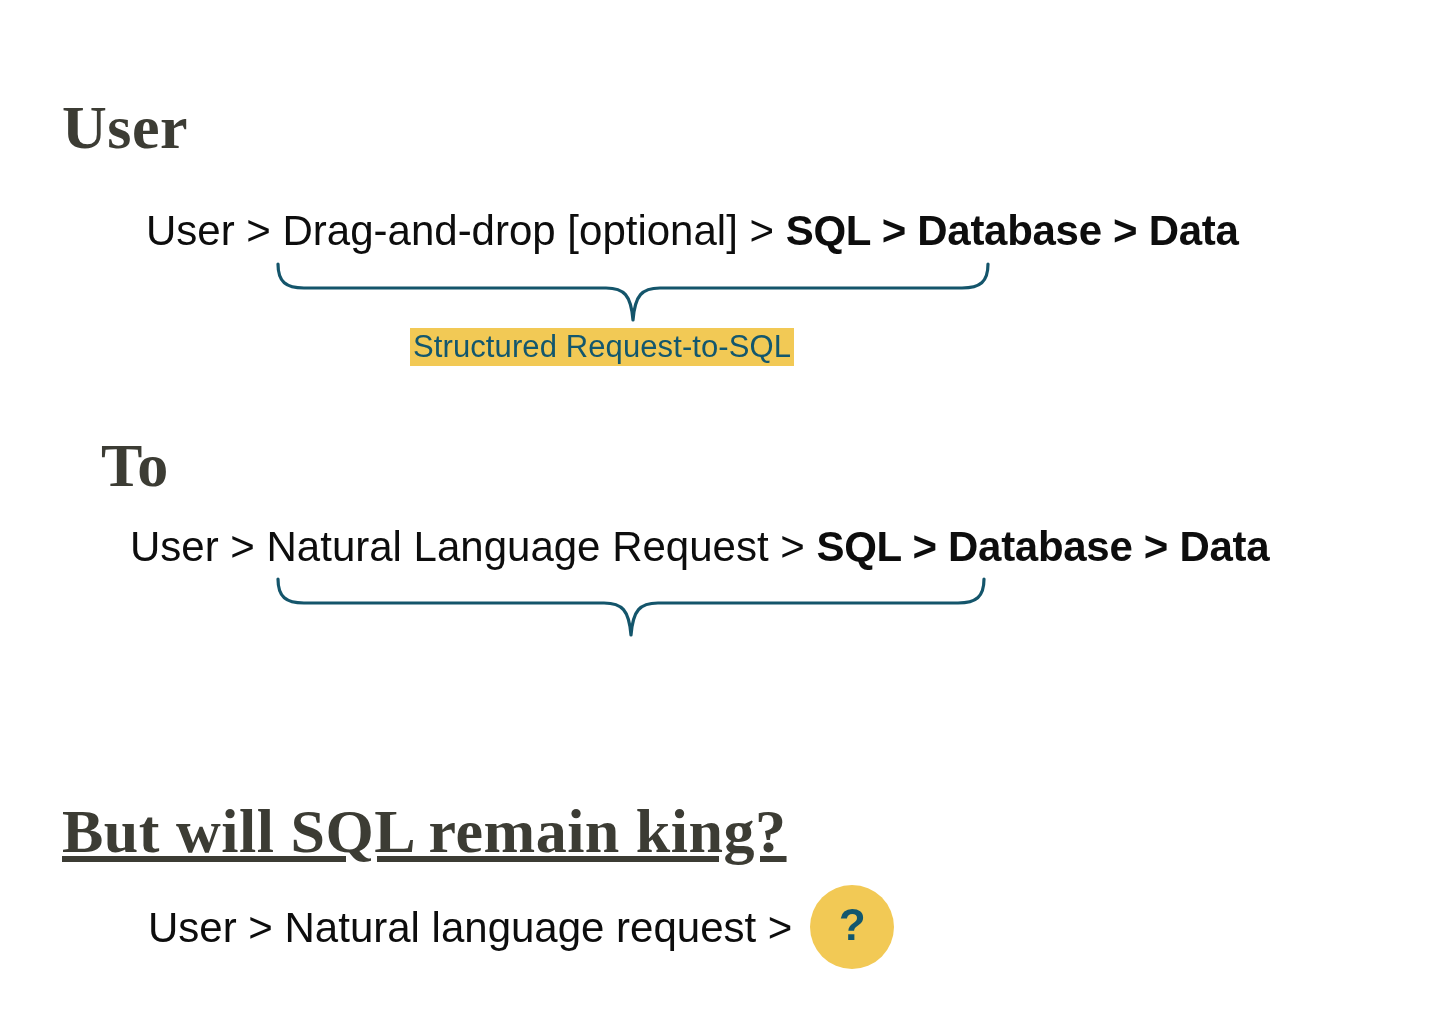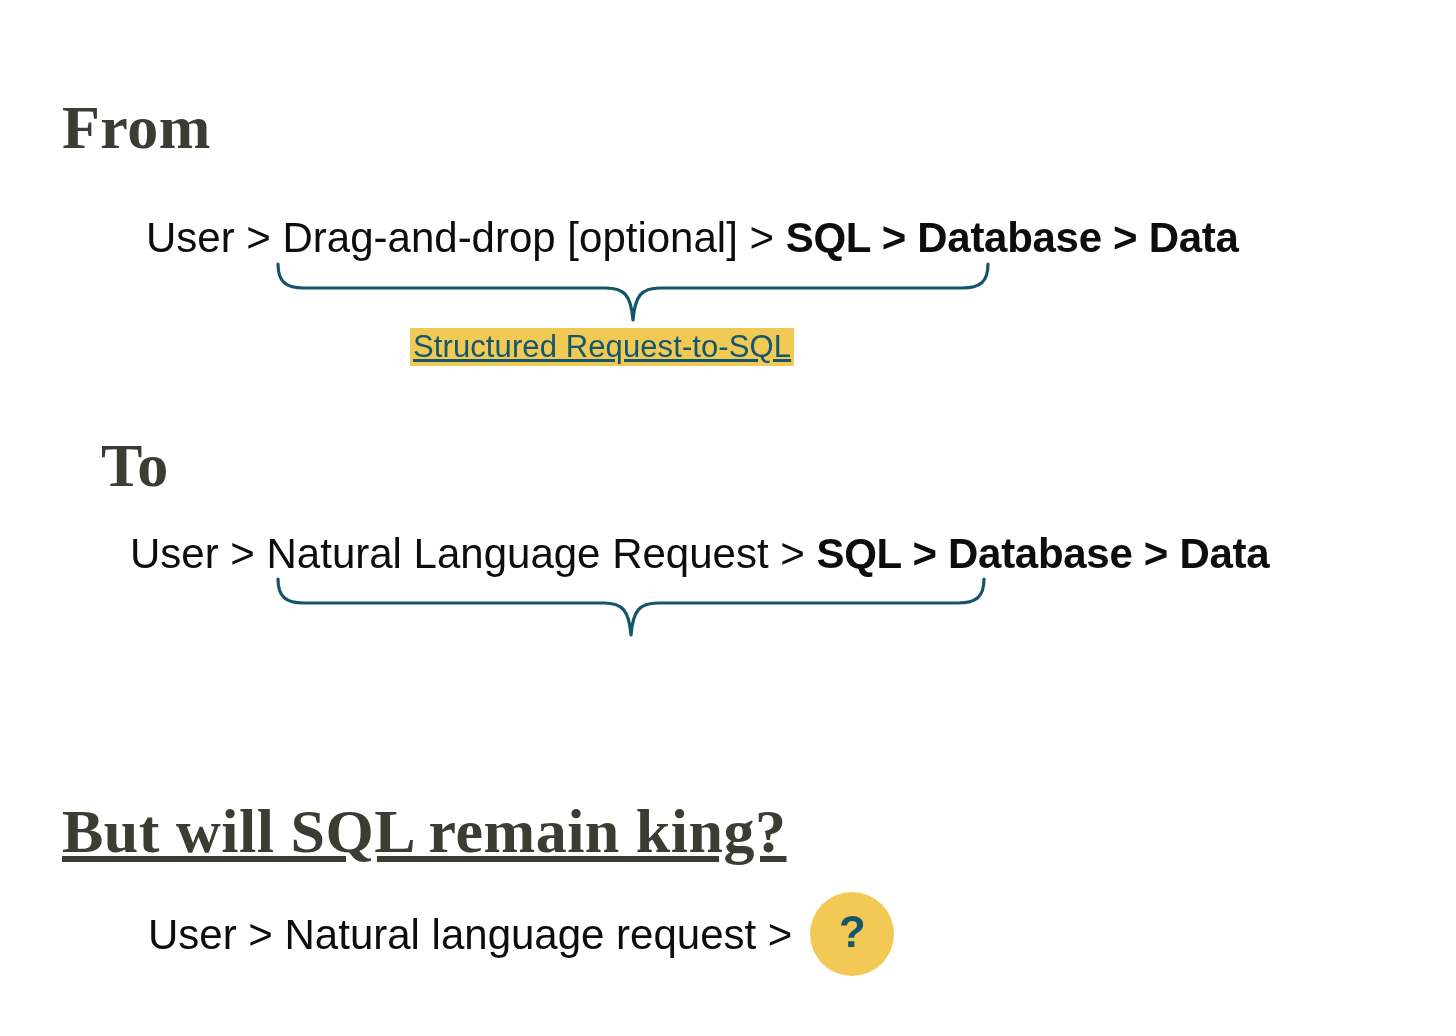--- a/index.html
+++ b/index.html
@@ -39,21 +39,20 @@
   .flow-row {
     position: absolute;
     white-space: nowrap;
     line-height: 1;
     color: #0d0d0d;
     font-family: "Liberation Sans", sans-serif;
     font-size: 42px;
     font-weight: 400;
     display: flex;
     align-items: center;
-    margin-top: 7px;
   }
   .flow-row .seg { white-space: pre; }
   .flow-row .seg.bold { font-weight: 700; letter-spacing: -0.3px; }
 
   .row-from  { left: 146px; top: 210px; }
   .row-to    { left: 130px; top: 526px; }
   .row-king  { left: 148px; top: 886px; }
 
   
   .brace {
@@ -70,21 +69,21 @@
     background: #f2c955;
     color: #13576e;
     font-family: "Liberation Sans", sans-serif;
     font-size: 31px;
     font-weight: 400;
     letter-spacing: 0.1px;
     line-height: 38px;
     padding: 0 3px;
     white-space: nowrap;
   }
-  .tag-1 { left: 410px; top: 328px; text-decoration: underline; }
+  .tag-1 { left: 410px; top: 328px; }
   .tag-2 { left: 534px; top: 641px; }
 
   
   .q-circle {
     width: 84px;
     height: 84px;
     border-radius: 50%;
     background: #f2c955;
     display: inline-flex;
     align-items: center;
@@ -99,21 +98,21 @@
     position: relative;
     top: -1px;
   }
   .q-circle .qmark { position: relative; top: -2px; }
 </style>
 </head>
 <body>
 
 <div class="canvas">
 
-  <div class="heading heading-from">From</div>
+  <div class="heading heading-from">User</div>
 
   <div class="flow-row row-from">
     <span class="seg">User &gt; Drag-and-drop [optional] &gt; </span>
     <span class="seg bold">SQL &gt; Database &gt; Data</span>
   </div>
 
   <div class="brace brace-1">
     <svg width="714" height="62" viewBox="0 0 714 62" fill="none">
       <path d="M2 2 C2 20, 10 26, 28 26 L330 26 C348 26, 355 33, 357 58
                C359 33, 366 26, 384 26 L686 26 C704 26, 712 20, 712 2" stroke="#14556b" stroke-width="3.2" fill="none" stroke-linecap="round" stroke-linejoin="round"></path>

